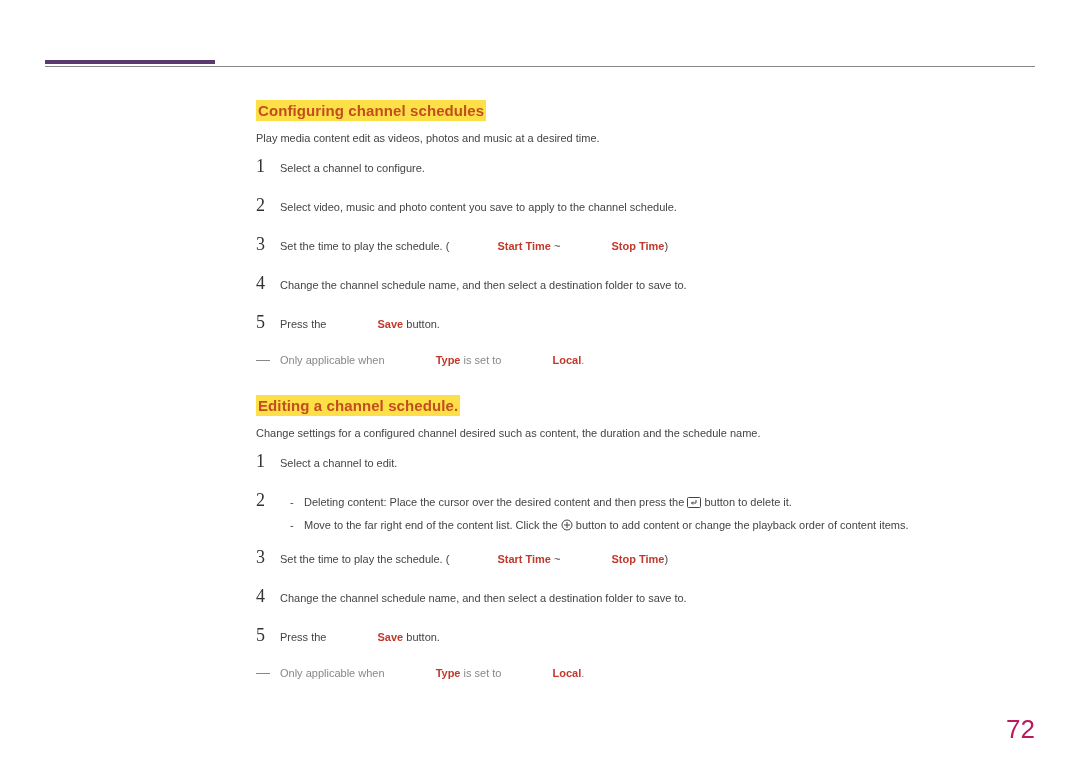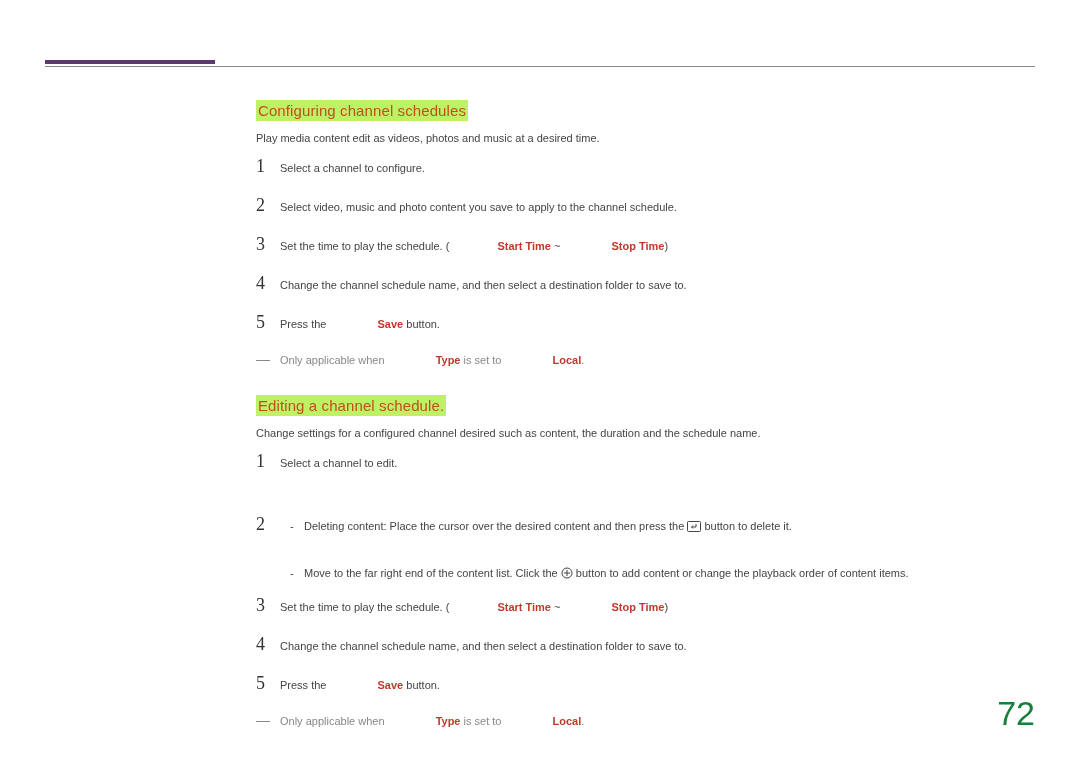--- a/index.html
+++ b/index.html
@@ -1,37 +1,37 @@
 <!DOCTYPE html>
 <html><head>
 <meta charset="utf-8">
 <style>
   * { box-sizing: border-box; margin: 0; padding: 0; }
   html, body { width: 1080px; height: 763px; background: #fff; font-family: "Segoe UI", Arial, sans-serif; color: #2d2d2d; }
   .page { position: relative; width: 1080px; height: 763px; padding: 60px 45px 30px 45px; }
   .accent-bar { position: absolute; top: 60px; left: 45px; width: 170px; height: 4px; background: #5a3a6e; }
   .rule { position: absolute; top: 66px; left: 45px; right: 45px; height: 1px; background: #888; }
   .content { position: absolute; top: 100px; left: 256px; right: 45px; }
-  .heading { display: inline-block; background: #bef264; color: #c24d1f; font-weight: 400; font-size: 15px; padding: 2px 2px; letter-spacing: 0.1px; }
+  .heading { display: inline-block; background: #fde047; color: #c24d1f; font-weight: 700; font-size: 15px; padding: 2px 2px; letter-spacing: 0.1px; }
   .intro { font-size: 11px; color: #444; margin-top: 10px; line-height: 1.4; }
   .steps { margin-top: 10px; }
   .step { display: flex; align-items: baseline; margin-bottom: 18px; }
   .step-num { width: 24px; font-size: 18px; font-weight: 400; color: #333; font-family: Georgia, 'Times New Roman', serif; flex-shrink: 0; }
   .step-body { font-size: 11px; color: #444; line-height: 1.5; }
   .emph { color: #c0392b; font-weight: 700; padding-left: 48px; }
   .note-row { display: flex; align-items: baseline; margin-top: 0px; margin-bottom: 10px; }
   .note-dash { width: 24px; font-size: 14px; color: #888; flex-shrink: 0; }
   .note-body { font-size: 11px; color: #888; line-height: 1.4; }
   .note-body .emph { color: #c0392b; }
   .sub { display: flex; align-items: baseline; margin-top: 4px; padding-left: 10px; }
   .sub-dash { width: 14px; font-size: 11px; color: #444; flex-shrink: 0; }
-  .sub-body { font-size: 11px; color: #444; line-height: 1.5; margin-top: 24px; }
+  .sub-body { font-size: 11px; color: #444; line-height: 1.5; }
   .icon-box { display: inline-block; vertical-align: -2px; }
   .section2 { margin-top: 26px; }
-  .pagenum { position: absolute; bottom: 30px; right: 45px; font-size: 34px; color: #15803d; font-weight: 300; }
+  .pagenum { position: absolute; bottom: 18px; right: 45px; font-size: 26px; color: #be185d; font-weight: 300; }
 </style>
 </head>
 <body>
 
 <div class="page">
   <div class="accent-bar"></div>
   <div class="rule"></div>
 
   <div class="content">
 

